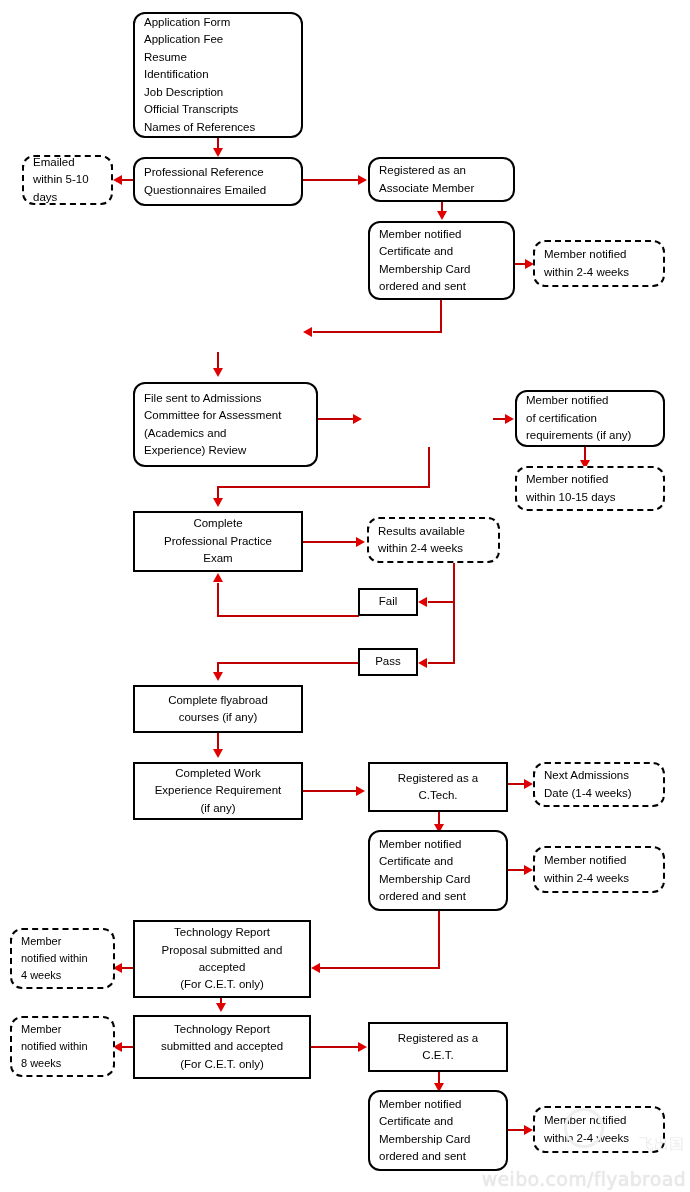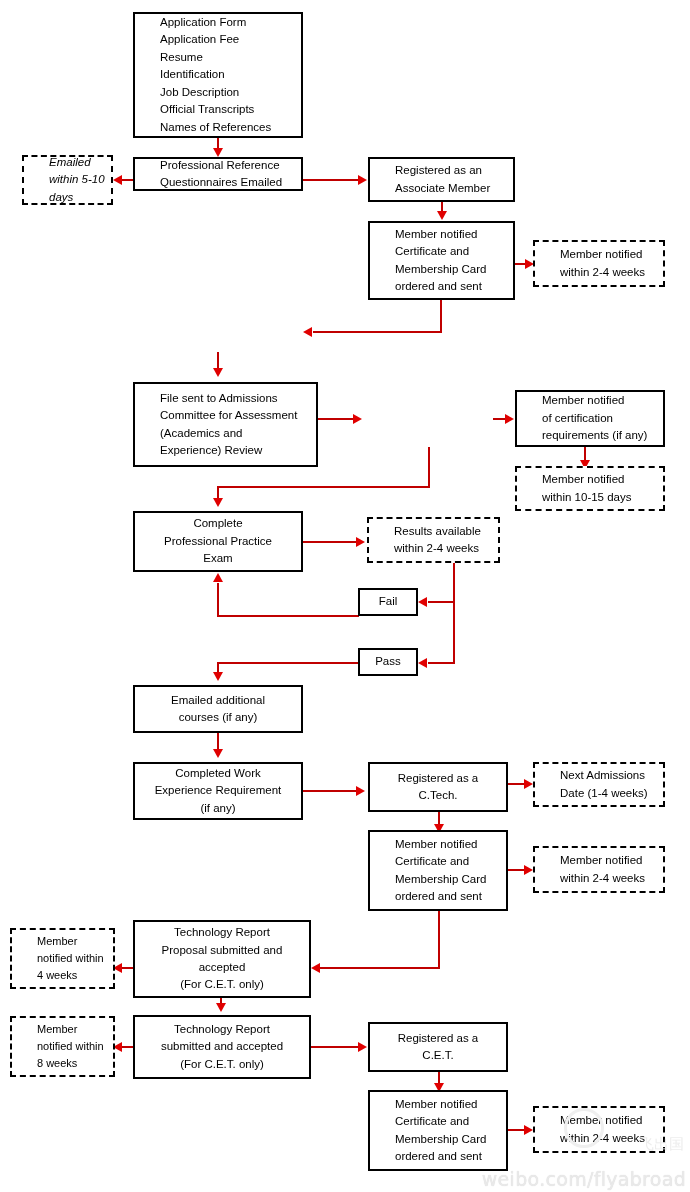--- a/index.html
+++ b/index.html
@@ -23,21 +23,21 @@
     color:#000000;
     display:flex;
     flex-direction:column;
     justify-content:center;
     font-size:11.5px;
     line-height:1.52;
     z-index:3;
   }
   .solid{ border:2px solid #000000; }
   .dashed{ border:2px dashed #000000; }
-  .pad-l{ padding:3px 0 3px 25px; text-align:left; }
+  .pad-l{ padding:3px 0 3px 9px; text-align:left;border-radius:12px; }
   .pad-c{ padding:3px 4px; text-align:center; }
   .node .ln{ display:block; white-space:nowrap; }
   .small{ font-size:11px; }
   
   .seg{
     position:absolute;
     background:#c00000;
     z-index:1;
   }
   .h{ height:2px; }
@@ -182,27 +182,27 @@
   <div class="node solid pad-l" style="left:133px;top:12px;width:170px;height:126px;">
     <span class="ln">Application Form</span>
     <span class="ln">Application Fee</span>
     <span class="ln">Resume</span>
     <span class="ln">Identification</span>
     <span class="ln">Job Description</span>
     <span class="ln">Official Transcripts</span>
     <span class="ln">Names of References</span>
   </div>
 
-  <div class="node dashed pad-l" style="left:22px;top:155px;width:91px;height:50px;font-style:italic;">
+  <div class="node dashed pad-l" style="left:22px;top:155px;width:91px;height:50px;">
     <span class="ln">Emailed</span>
     <span class="ln">within 5-10</span>
     <span class="ln">days</span>
   </div>
 
-  <div class="node solid pad-l" style="left:133px;top:157px;width:170px;height:34px;">
+  <div class="node solid pad-l" style="left:133px;top:157px;width:170px;height:49px;">
     <span class="ln">Professional Reference</span>
     <span class="ln">Questionnaires Emailed</span>
   </div>
 
   <div class="node solid pad-l" style="left:368px;top:157px;width:147px;height:45px;">
     <span class="ln">Registered as an</span>
     <span class="ln">Associate Member</span>
   </div>
 
   <div class="node solid pad-l" style="left:368px;top:221px;width:147px;height:79px;">
@@ -250,21 +250,21 @@
 
   <div class="node solid pad-c" style="left:358px;top:588px;width:60px;height:28px;">
     <span class="ln">Fail</span>
   </div>
 
   <div class="node solid pad-c" style="left:358px;top:648px;width:60px;height:28px;">
     <span class="ln">Pass</span>
   </div>
 
   <div class="node solid pad-c" style="left:133px;top:685px;width:170px;height:48px;">
-    <span class="ln">Emailed additional</span>
+    <span class="ln">Complete flyabroad</span>
     <span class="ln">courses (if any)</span>
   </div>
 
   <div class="node solid pad-c" style="left:133px;top:762px;width:170px;height:58px;">
     <span class="ln">Completed Work</span>
     <span class="ln">Experience Requirement</span>
     <span class="ln">(if any)</span>
   </div>
 
   <div class="node solid pad-c" style="left:368px;top:762px;width:140px;height:50px;">

